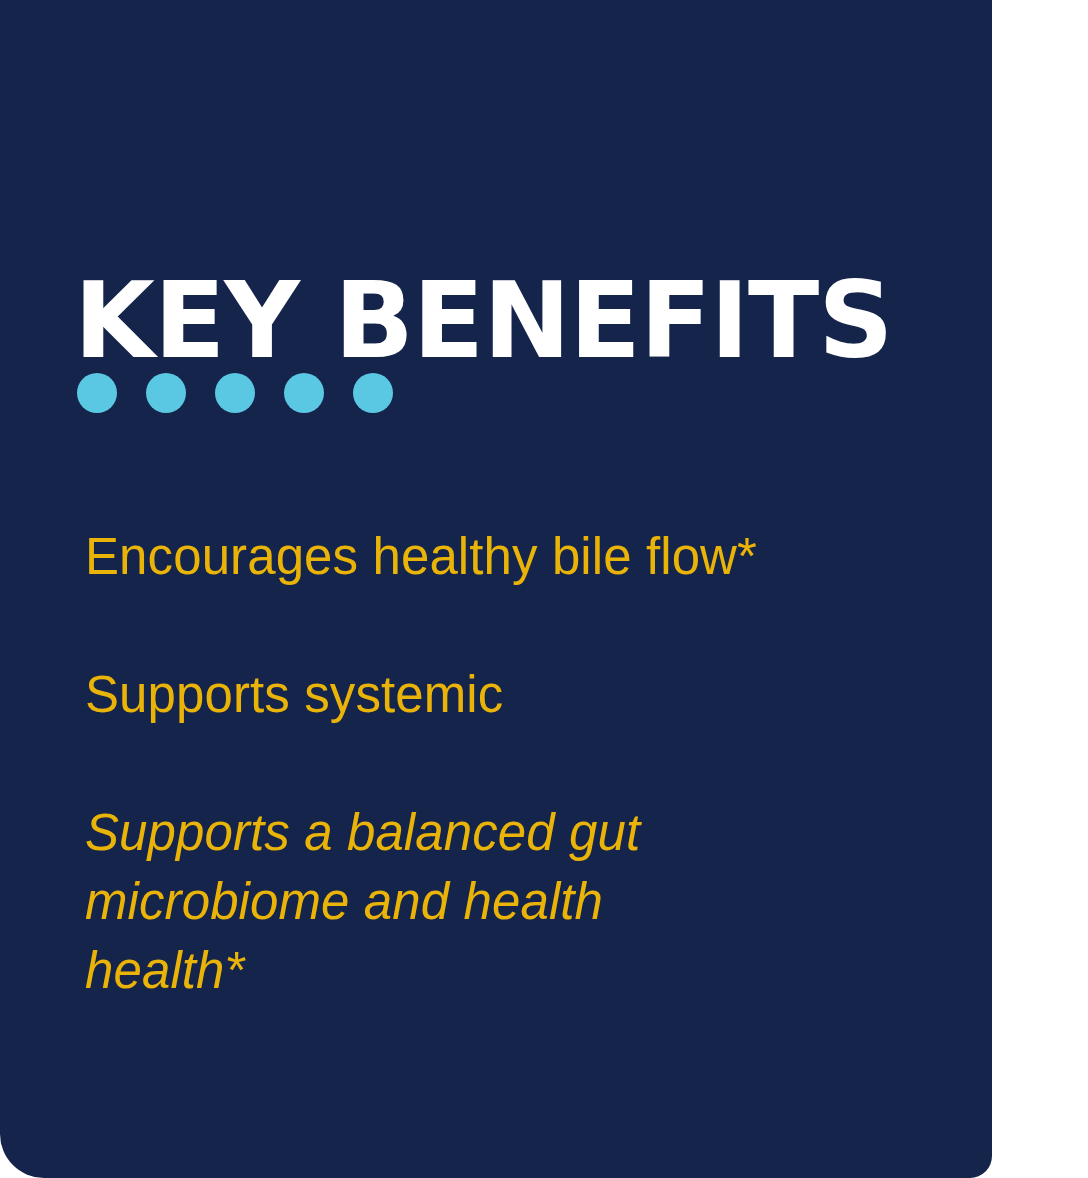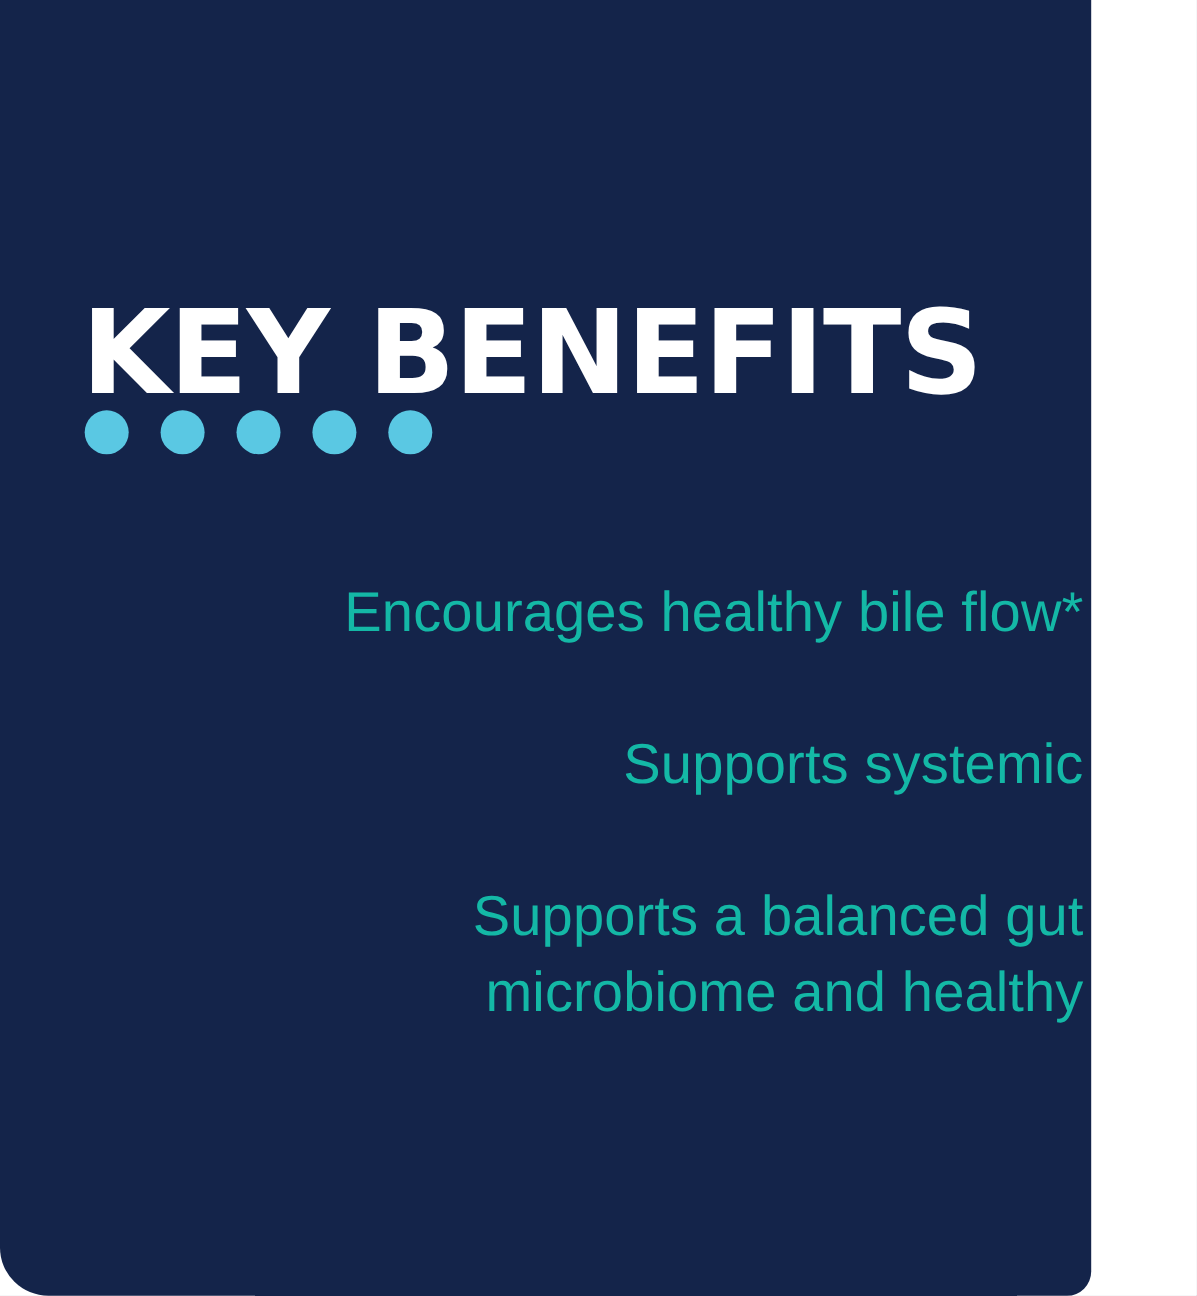--- a/index.html
+++ b/index.html
@@ -64,31 +64,30 @@
   }
 
   
   #benefits {
     position: absolute;
     left: 85px;
     top: 522px;
     width: 940px;
   }
   .benefit {
-    color: #14b8a6;
+    color: #eab308;
     font-family: "Liberation Sans", sans-serif;
     font-size: 51px;
     font-weight: 400;
     line-height: 69px;
     letter-spacing: 0.1px;
     margin: 0 0 69px 0;
     max-width: 900px;
-    text-align: right;
   }
-  .benefit:last-child { margin-bottom: 12px; }
+  .benefit:last-child { margin-bottom: 12px; font-style: italic; }
   .benefit .l { display: block; }
 </style>
 </head>
 <body>
 
 <div id="card">
 
   <h1 id="heading">KEY BENEFITS</h1>
 
   <div id="dots">
@@ -104,17 +103,18 @@
     <p class="benefit">
       <span class="l">Encourages healthy bile flow*</span>
     </p>
 
     <p class="benefit">
       <span class="l">Supports systemic</span>
     </p>
 
     <p class="benefit">
       <span class="l">Supports a balanced gut</span>
-      <span class="l">microbiome and healthy</span>
+      <span class="l">microbiome and health</span>
+      <span class="l">health*</span>
     </p>
 
   </div>
 </div>
 
 </body></html>

